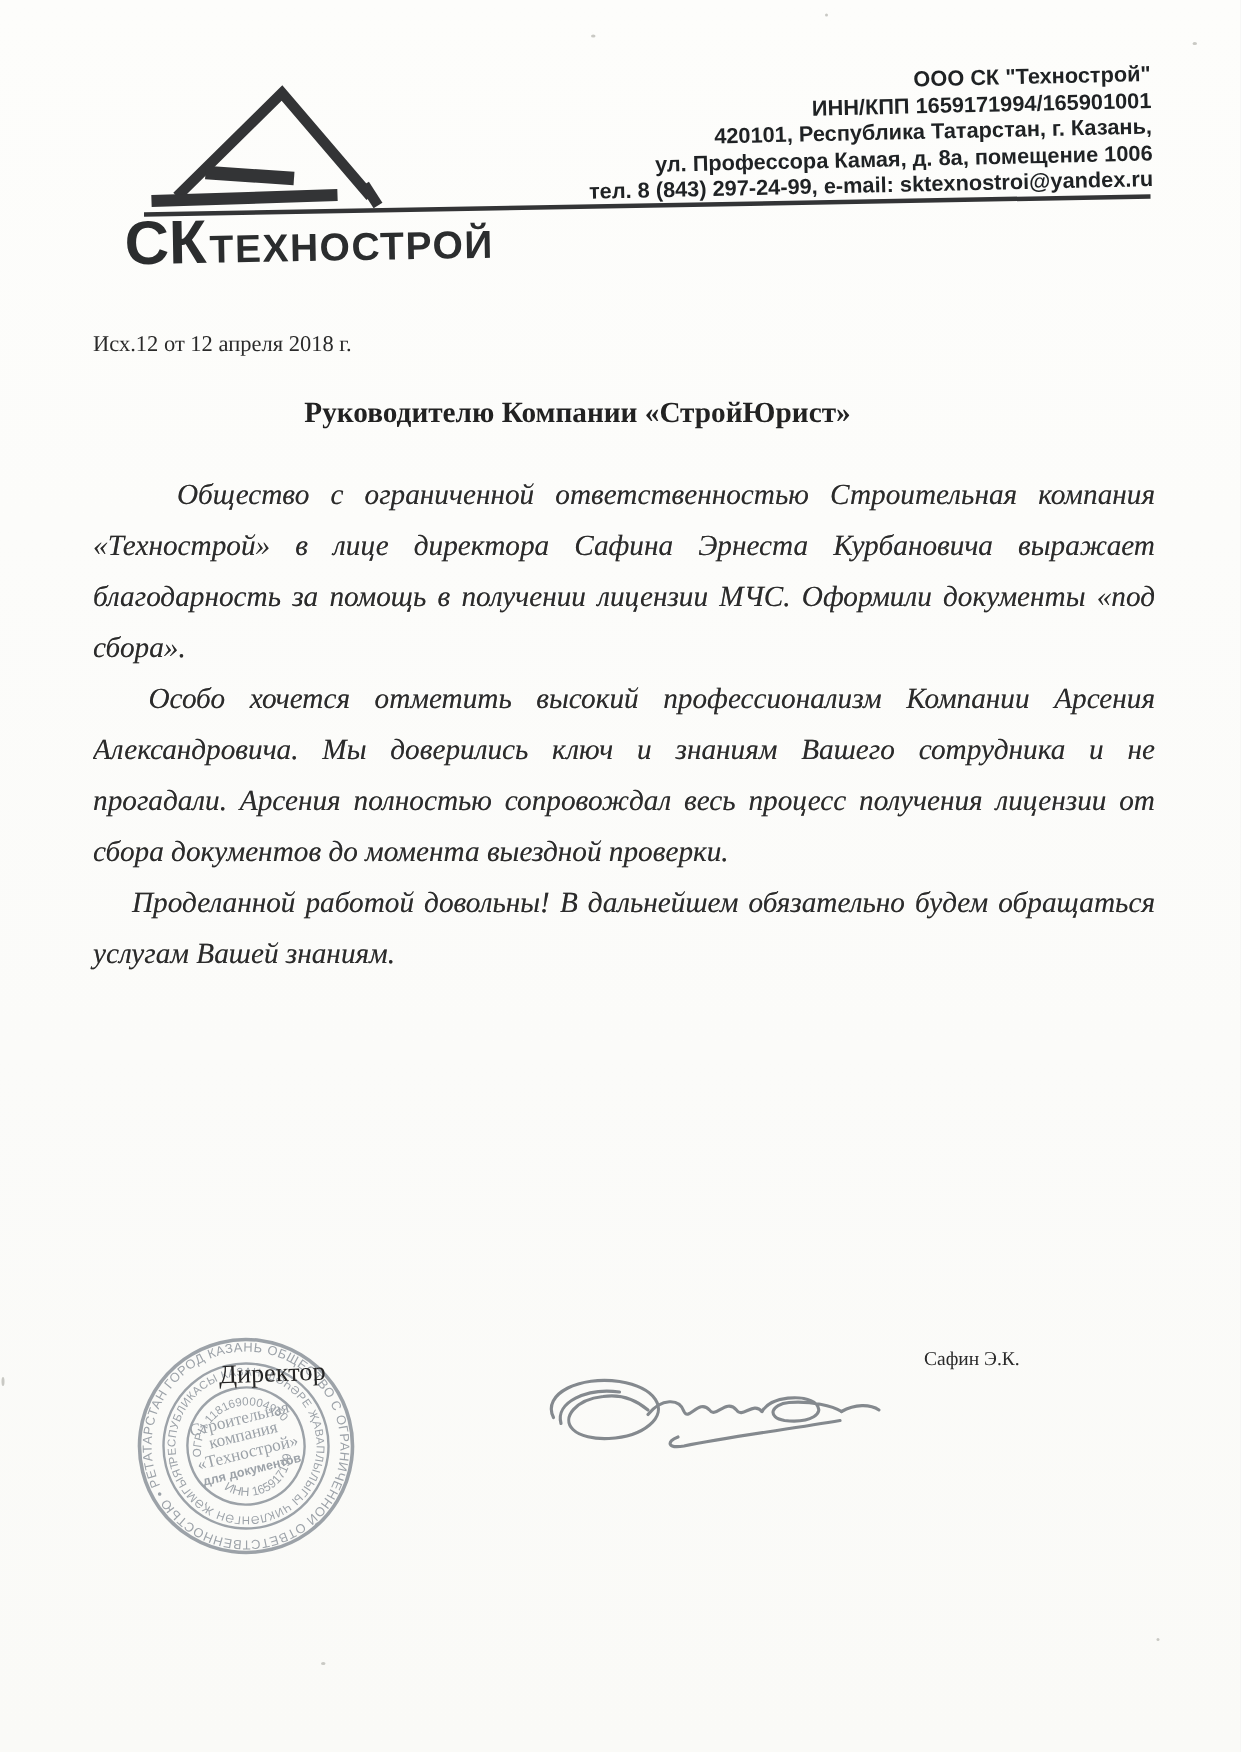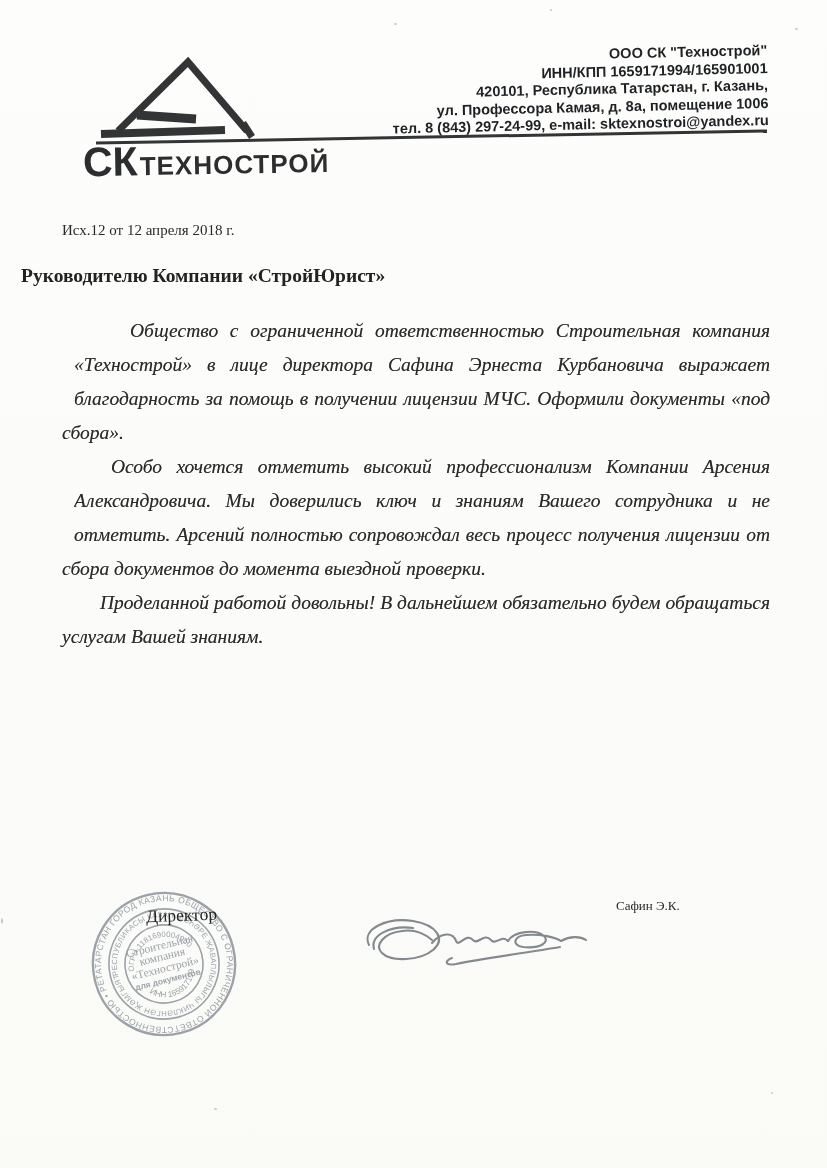--- a/index.html
+++ b/index.html
@@ -16,28 +16,28 @@
              transform:rotate(-1deg);white-space:nowrap;}
   .logo-abbr{font-size:41px;letter-spacing:0px;}
   .logo-name{font-size:26px;letter-spacing:1px;margin-left:2px;}
 
   .company-block{position:absolute;right:58px;top:42px;width:480px;text-align:right;
                  font-family:"Liberation Sans",sans-serif;font-weight:bold;font-size:14.5px;
                  line-height:17.5px;color:#1f2224;transform:rotate(-1.3deg);
                  transform-origin:100% 100%;white-space:nowrap;}
 
   .ref-line{position:absolute;left:62px;top:222px;font-size:15px;color:#2a2a2a;white-space:nowrap;}
-  .addressee{position:absolute;left:0;top:265px;width:770px;text-align:left;
-             font-size:19.5px;font-weight:bold;color:#222;white-space:nowrap;margin-left:21px;}
+  .addressee{position:absolute;left:0;top:265px;width:770px;text-align:center;
+             font-size:19.5px;font-weight:bold;color:#222;white-space:nowrap;}
 
   
   .body-text{position:absolute;left:62px;top:314px;width:708px;font-style:italic;
              font-size:19.5px;color:#2b2b2b;text-shadow:0 0 .4px rgba(43,43,43,.55);}
   .bl{height:34px;line-height:34px;white-space:nowrap;}
-  .j{text-align:justify;text-align-last:justify;white-space:normal;overflow:hidden;margin-left:12px;}
+  .j{text-align:justify;text-align-last:justify;white-space:normal;overflow:hidden;}
   .last{text-align:left;text-align-last:left;}
   .ind0{padding-left:56px;}
   .ind1{padding-left:37px;}
   .ind2{padding-left:26px;}
 
   
   .stamp-svg{position:absolute;left:76px;top:876px;z-index:1;}
   .director{position:absolute;left:146px;top:905px;font-size:17.5px;color:#242424;
             transform:rotate(-2deg);z-index:3;white-space:nowrap;}
   .sig-svg{position:absolute;left:353px;top:903px;z-index:2;}
@@ -83,21 +83,21 @@
 
   <div class="addressee">Руководителю Компании «СтройЮрист»</div>
 
   <div class="body-text">
     <div class="bl j ind0">Общество с ограниченной ответственностью Строительная компания</div>
     <div class="bl j">«Технострой» в лице директора Сафина Эрнеста Курбановича выражает</div>
     <div class="bl j">благодарность за помощь в получении лицензии МЧС. Оформили документы «под</div>
     <div class="bl last">сбора».</div>
     <div class="bl j ind1">Особо хочется отметить высокий профессионализм Компании Арсения</div>
     <div class="bl j">Александровича. Мы доверились ключ и знаниям Вашего сотрудника и не</div>
-    <div class="bl j">отметить. Арсений полностью сопровождал весь процесс получения лицензии от</div>
+    <div class="bl j">прогадали. Арсения полностью сопровождал весь процесс получения лицензии от</div>
     <div class="bl last">сбора документов до момента выездной проверки.</div>
     <div class="bl j ind2">Проделанной работой довольны! В дальнейшем обязательно будем обращаться к</div>
     <div class="bl last">услугам Вашей знаниям.</div>
   </div>
 
   <svg class="stamp-svg" width="176" height="176" viewBox="0 0 176 176">
     <defs>
       <path id="ring-outer" d="M25,88 A63,63 0 1,1 151,88 A63,63 0 1,1 25,88"></path>
       <path id="ring-inner" d="M41,88 A47,47 0 1,1 135,88 A47,47 0 1,1 41,88"></path>
       <path id="arc-ogrn" d="M57,92 A31,31 0 1,1 119,92"></path>

